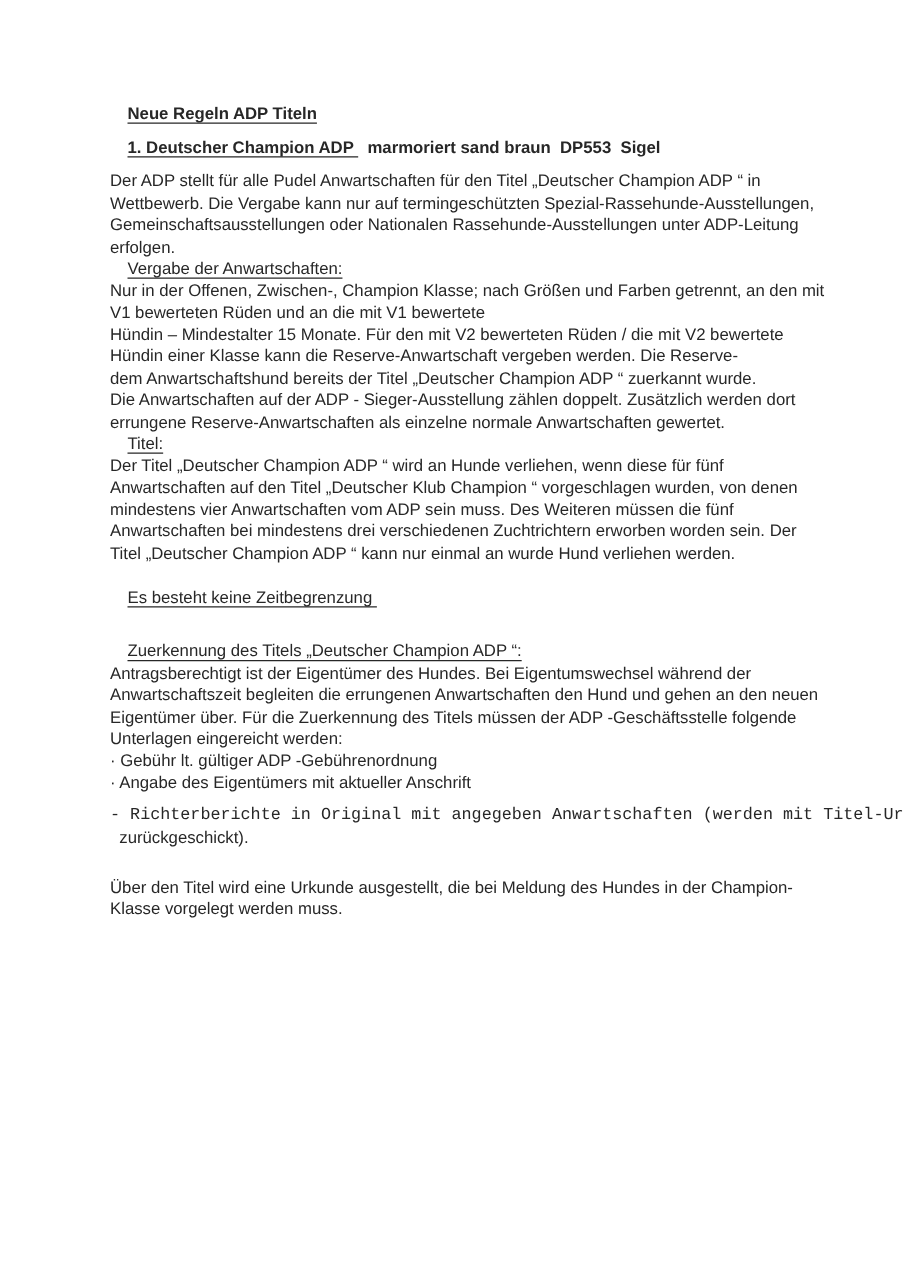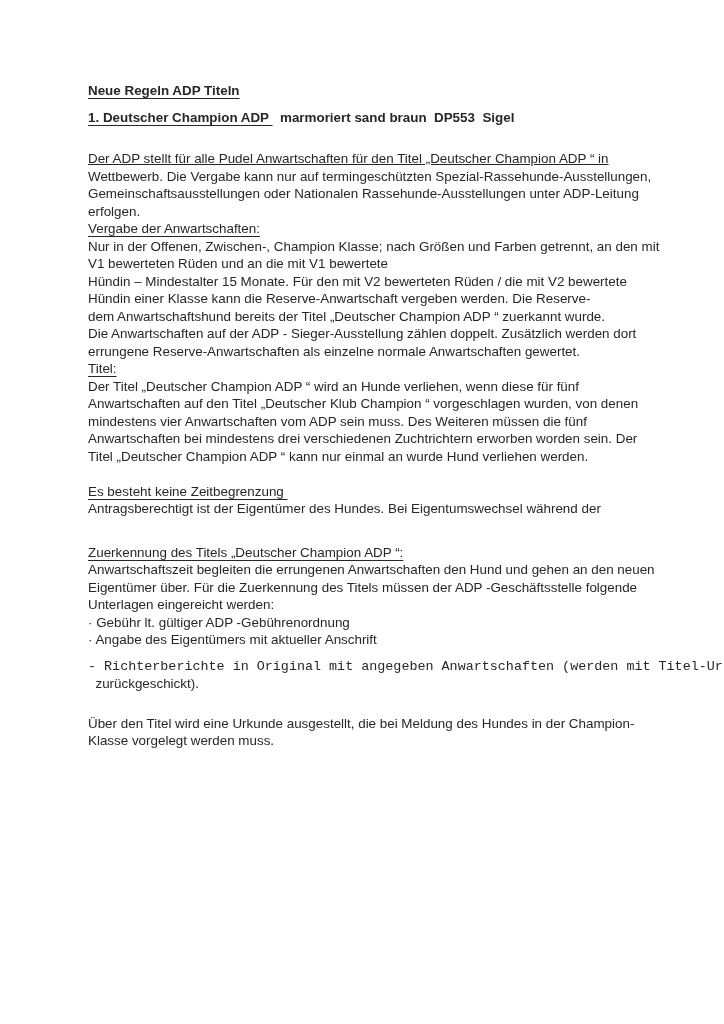--- a/index.html
+++ b/index.html
@@ -24,49 +24,50 @@
     white-space: pre;          
     min-height: 17.5px;
   }
   .seg-bold {
     font-weight: bold;
   }
   .seg-underline {
     text-decoration: underline;
     text-decoration-thickness: 1.3px;
     text-underline-offset: 2.5px;
+    margin-left: 14px;
   }
 </style>
 </head>
 <body>
 
 <div class="doc-page" style="background: rgb(255, 255, 255); color: rgb(39, 39, 39);">
     <div class="line"><span class="seg-bold seg-underline">Neue Regeln ADP Titeln</span></div>
     <div class="line" style="margin-top: 9px;"><span class="seg-bold seg-underline">1. Deutscher Champion ADP </span><span class="seg-bold ">  marmoriert sand braun  DP553  Sigel</span></div>
-    <div class="line" style="margin-top: 24px; text-decoration: underline;"><span class="">Der ADP stellt für alle Pudel Anwartschaften für den Titel „Deutscher Champion ADP “ in</span></div>
+    <div class="line" style="margin-top: 10px;"><span class="">Der ADP stellt für alle Pudel Anwartschaften für den Titel „Deutscher Champion ADP “ in</span></div>
     <div class="line"><span class="">Wettbewerb. Die Vergabe kann nur auf termingeschützten Spezial-Rassehunde-Ausstellungen,</span></div>
     <div class="line"><span class="">Gemeinschaftsausstellungen oder Nationalen Rassehunde-Ausstellungen unter ADP-Leitung</span></div>
     <div class="line"><span class="">erfolgen.</span></div>
     <div class="line"><span class="seg-underline">Vergabe der Anwartschaften:</span></div>
     <div class="line"><span class="">Nur in der Offenen, Zwischen-, Champion Klasse; nach Größen und Farben getrennt, an den mit</span></div>
     <div class="line"><span class="">V1 bewerteten Rüden und an die mit V1 bewertete</span></div>
     <div class="line"><span class="">Hündin – Mindestalter 15 Monate. Für den mit V2 bewerteten Rüden / die mit V2 bewertete</span></div>
     <div class="line"><span class="">Hündin einer Klasse kann die Reserve-Anwartschaft vergeben werden. Die Reserve-</span></div>
     <div class="line"><span class="">dem Anwartschaftshund bereits der Titel „Deutscher Champion ADP “ zuerkannt wurde.</span></div>
     <div class="line"><span class="">Die Anwartschaften auf der ADP - Sieger-Ausstellung zählen doppelt. Zusätzlich werden dort</span></div>
     <div class="line"><span class="">errungene Reserve-Anwartschaften als einzelne normale Anwartschaften gewertet.</span></div>
     <div class="line"><span class="seg-underline">Titel:</span></div>
     <div class="line"><span class="">Der Titel „Deutscher Champion ADP “ wird an Hunde verliehen, wenn diese für fünf</span></div>
     <div class="line"><span class="">Anwartschaften auf den Titel „Deutscher Klub Champion “ vorgeschlagen wurden, von denen</span></div>
     <div class="line"><span class="">mindestens vier Anwartschaften vom ADP sein muss. Des Weiteren müssen die fünf</span></div>
     <div class="line"><span class="">Anwartschaften bei mindestens drei verschiedenen Zuchtrichtern erworben worden sein. Der</span></div>
     <div class="line"><span class="">Titel „Deutscher Champion ADP “ kann nur einmal an wurde Hund verliehen werden.</span></div>
     <div class="line" style="margin-top: 17.5px;"><span class="seg-underline">Es besteht keine Zeitbegrenzung </span></div>
+    <div class="line" style="margin-top: 26px;"><span class="seg-underline">Zuerkennung des Titels „Deutscher Champion ADP “:</span></div>
     <div class="line"><span class="">Antragsberechtigt ist der Eigentümer des Hundes. Bei Eigentumswechsel während der</span></div>
-    <div class="line" style="margin-top: 26px;"><span class="seg-underline">Zuerkennung des Titels „Deutscher Champion ADP “:</span></div>
     <div class="line"><span class="">Anwartschaftszeit begleiten die errungenen Anwartschaften den Hund und gehen an den neuen</span></div>
     <div class="line"><span class="">Eigentümer über. Für die Zuerkennung des Titels müssen der ADP -Geschäftsstelle folgende</span></div>
     <div class="line"><span class="">Unterlagen eingereicht werden:</span></div>
     <div class="line"><span class="">· Gebühr lt. gültiger ADP -Gebührenordnung</span></div>
     <div class="line"><span class="">· Angabe des Eigentümers mit aktueller Anschrift</span></div>
     <div class="line" style="margin-top: 9px; font-family: Liberation Mono, monospace;"><span class="">- Richterberichte in Original mit angegeben Anwartschaften (werden mit Titel-Urkunde</span></div>
     <div class="line"><span class="">  zurückgeschickt).</span></div>
     <div class="line" style="margin-top: 22px;"><span class="">Über den Titel wird eine Urkunde ausgestellt, die bei Meldung des Hundes in der Champion-</span></div>
     <div class="line"><span class="">Klasse vorgelegt werden muss.</span></div>
   </div>

